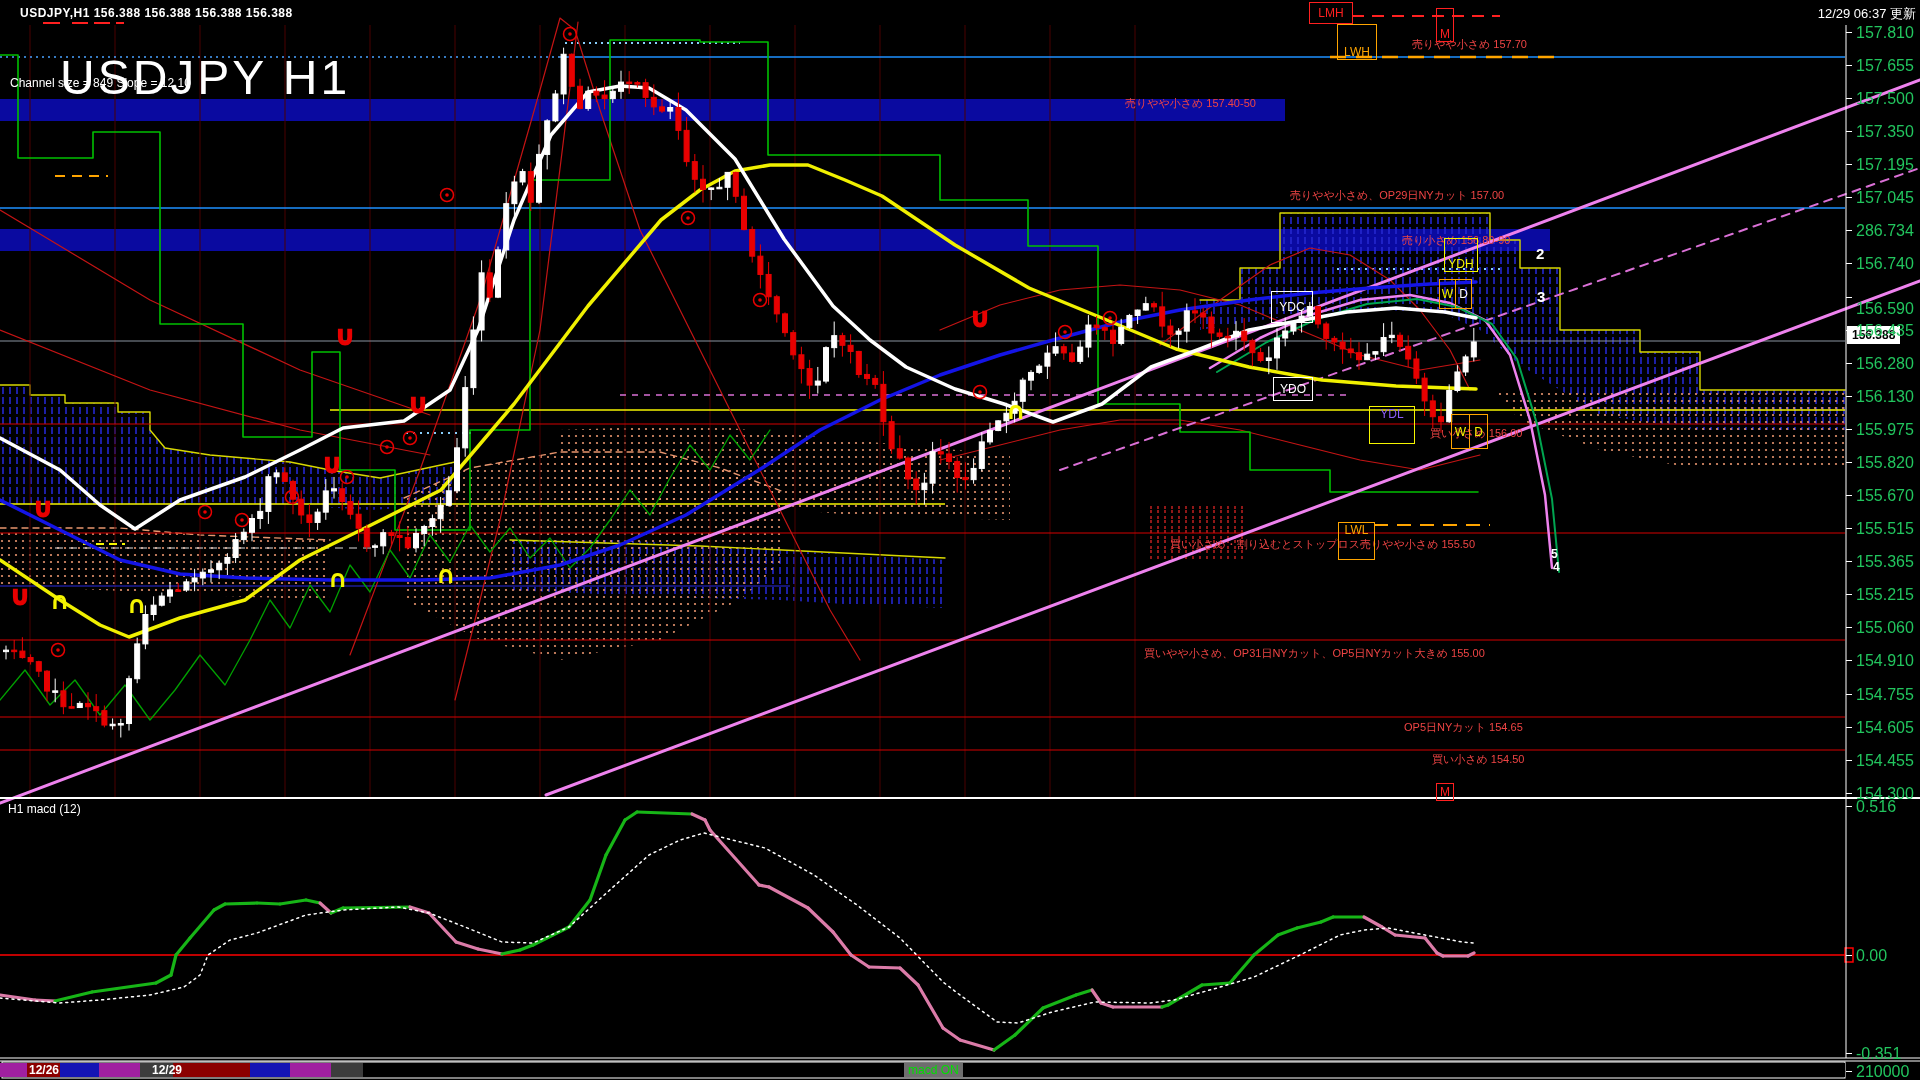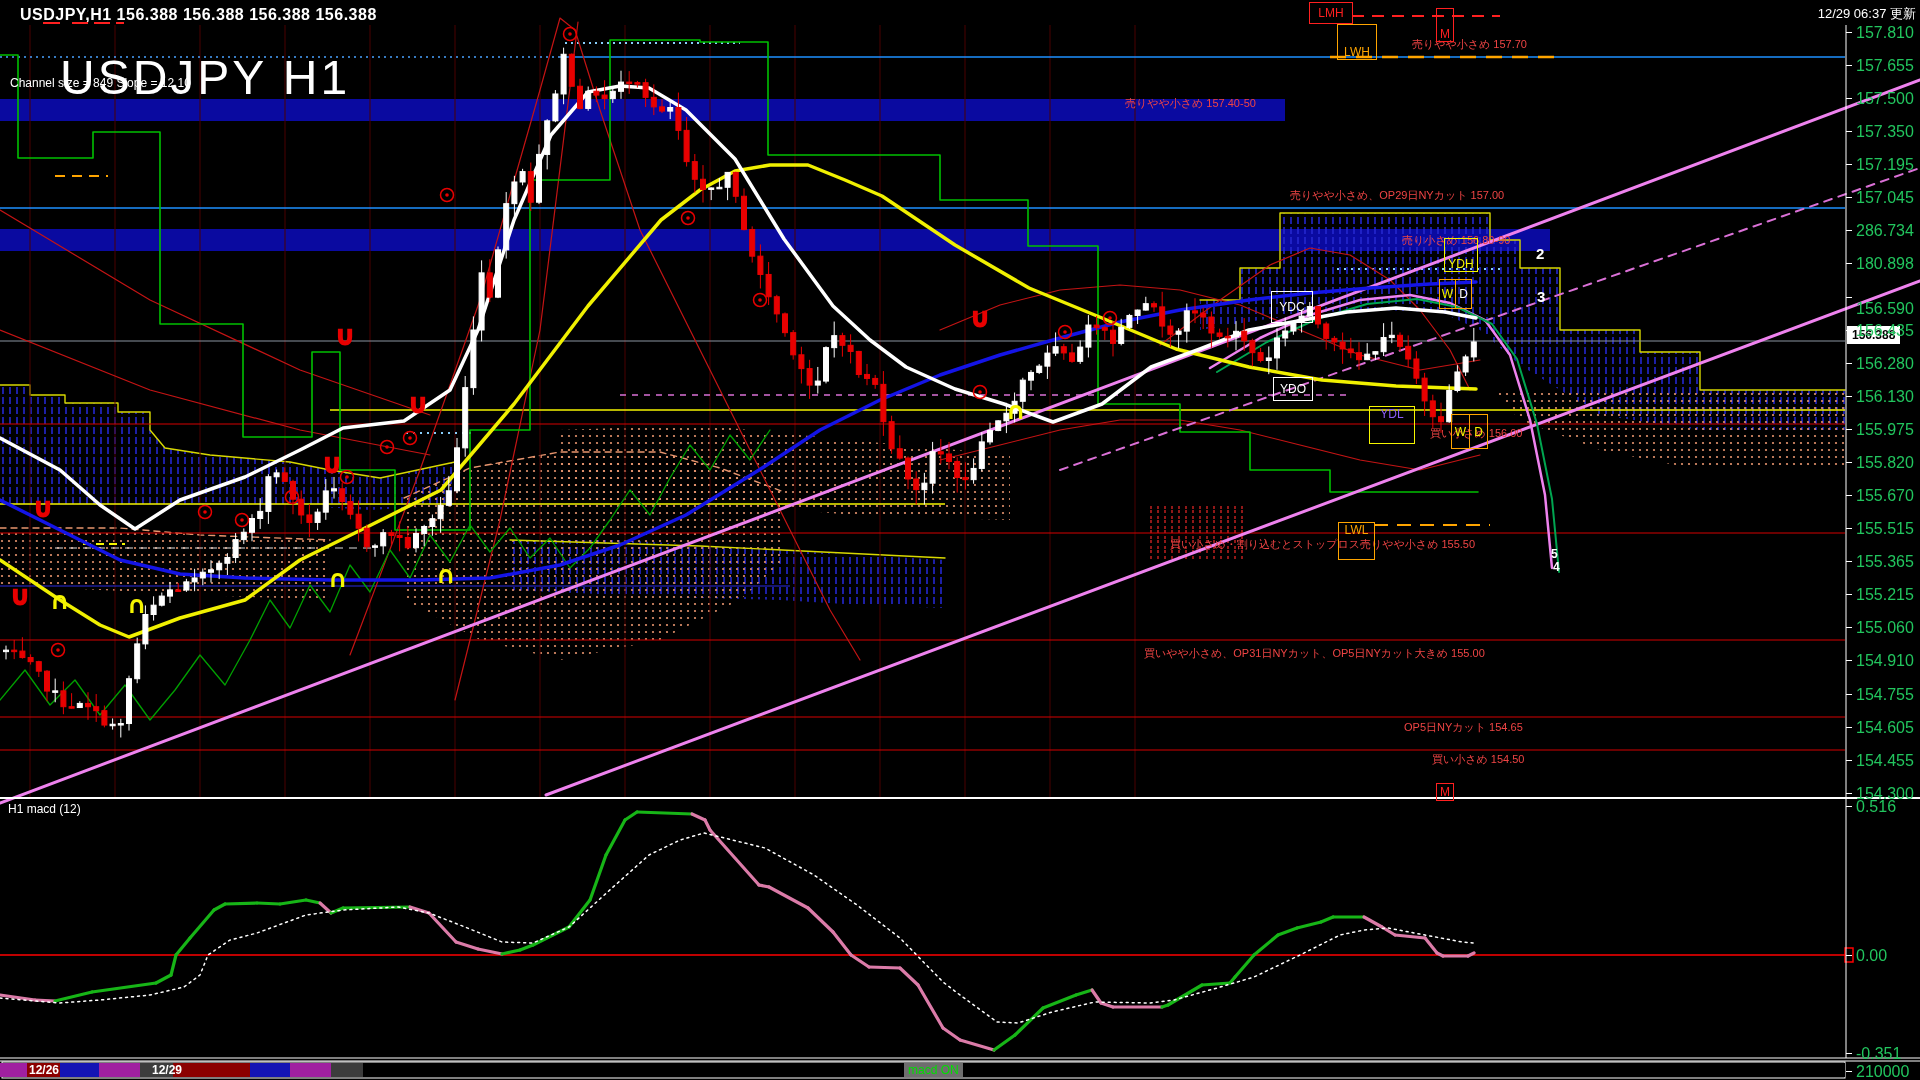--- a/index.html
+++ b/index.html
@@ -1,19 +1,19 @@
 <!DOCTYPE html>
 <html><head>
 <meta charset="utf-8">
 <style>
   html,body{margin:0;padding:0;background:#000;width:1920px;height:1080px;overflow:hidden;}
   #app{position:relative;width:1920px;height:1080px;background:#000;font-family:"Liberation Sans",sans-serif;}
   #chart-svg{position:absolute;left:0;top:0;}
   .abs{position:absolute;white-space:nowrap;}
-  .ticker{color:#fff;font-size:16px;font-weight:bold;letter-spacing:.5px;}
+  .ticker{color:#fff;font-size:12px;font-weight:bold;letter-spacing:.5px;}
   .updated{color:#fff;font-size:13px;}
   .watermark{color:#fff;font-size:48px;letter-spacing:3px;}
   .chaninfo{color:#fff;font-size:12px;}
   .jp-note{color:#ef4444;font-size:11px;}
   .axis-label{color:#22c55e;font-size:16px;}
   .tickmark{position:absolute;width:6px;height:1px;background:#fff;}
   .cur-price{background:#fff;color:#000;font-size:12px;font-weight:bold;padding:1px 4px;border:1px solid #fff;}
   .macd-label{color:#fff;font-size:12px;}
   .box-label{position:absolute;font-size:12px;}
   .wave-num{position:absolute;color:#fff;font-size:15px;font-weight:bold;}
@@ -638,21 +638,21 @@
       <div class="abs axis-label" style="left: 1856px; top: 90px;">157.500</div>
       <div class="tickmark" style="left: 1846px; top: 131px;"></div>
       <div class="abs axis-label" style="left: 1856px; top: 123px;">157.350</div>
       <div class="tickmark" style="left: 1846px; top: 164px;"></div>
       <div class="abs axis-label" style="left: 1856px; top: 156px;">157.195</div>
       <div class="tickmark" style="left: 1846px; top: 197px;"></div>
       <div class="abs axis-label" style="left: 1856px; top: 189px;">157.045</div>
       <div class="tickmark" style="left: 1846px; top: 230px;"></div>
       <div class="abs axis-label" style="left: 1856px; top: 222px;">286.734</div>
       <div class="tickmark" style="left: 1846px; top: 263px;"></div>
-      <div class="abs axis-label" style="left: 1856px; top: 255px;">180.898</div>
+      <div class="abs axis-label" style="left: 1856px; top: 255px;">156.740</div>
       <div class="tickmark" style="left: 1846px; top: 297px;"></div>
       <div class="abs axis-label" style="left: 1856px; top: 300px;">156.590</div>
       <div class="tickmark" style="left: 1846px; top: 330px;"></div>
       <div class="abs axis-label" style="left: 1856px; top: 322px;">156.435</div>
       <div class="tickmark" style="left: 1846px; top: 363px;"></div>
       <div class="abs axis-label" style="left: 1856px; top: 355px;">156.280</div>
       <div class="tickmark" style="left: 1846px; top: 396px;"></div>
       <div class="abs axis-label" style="left: 1856px; top: 388px;">156.130</div>
       <div class="tickmark" style="left: 1846px; top: 429px;"></div>
       <div class="abs axis-label" style="left: 1856px; top: 421px;">155.975</div>

